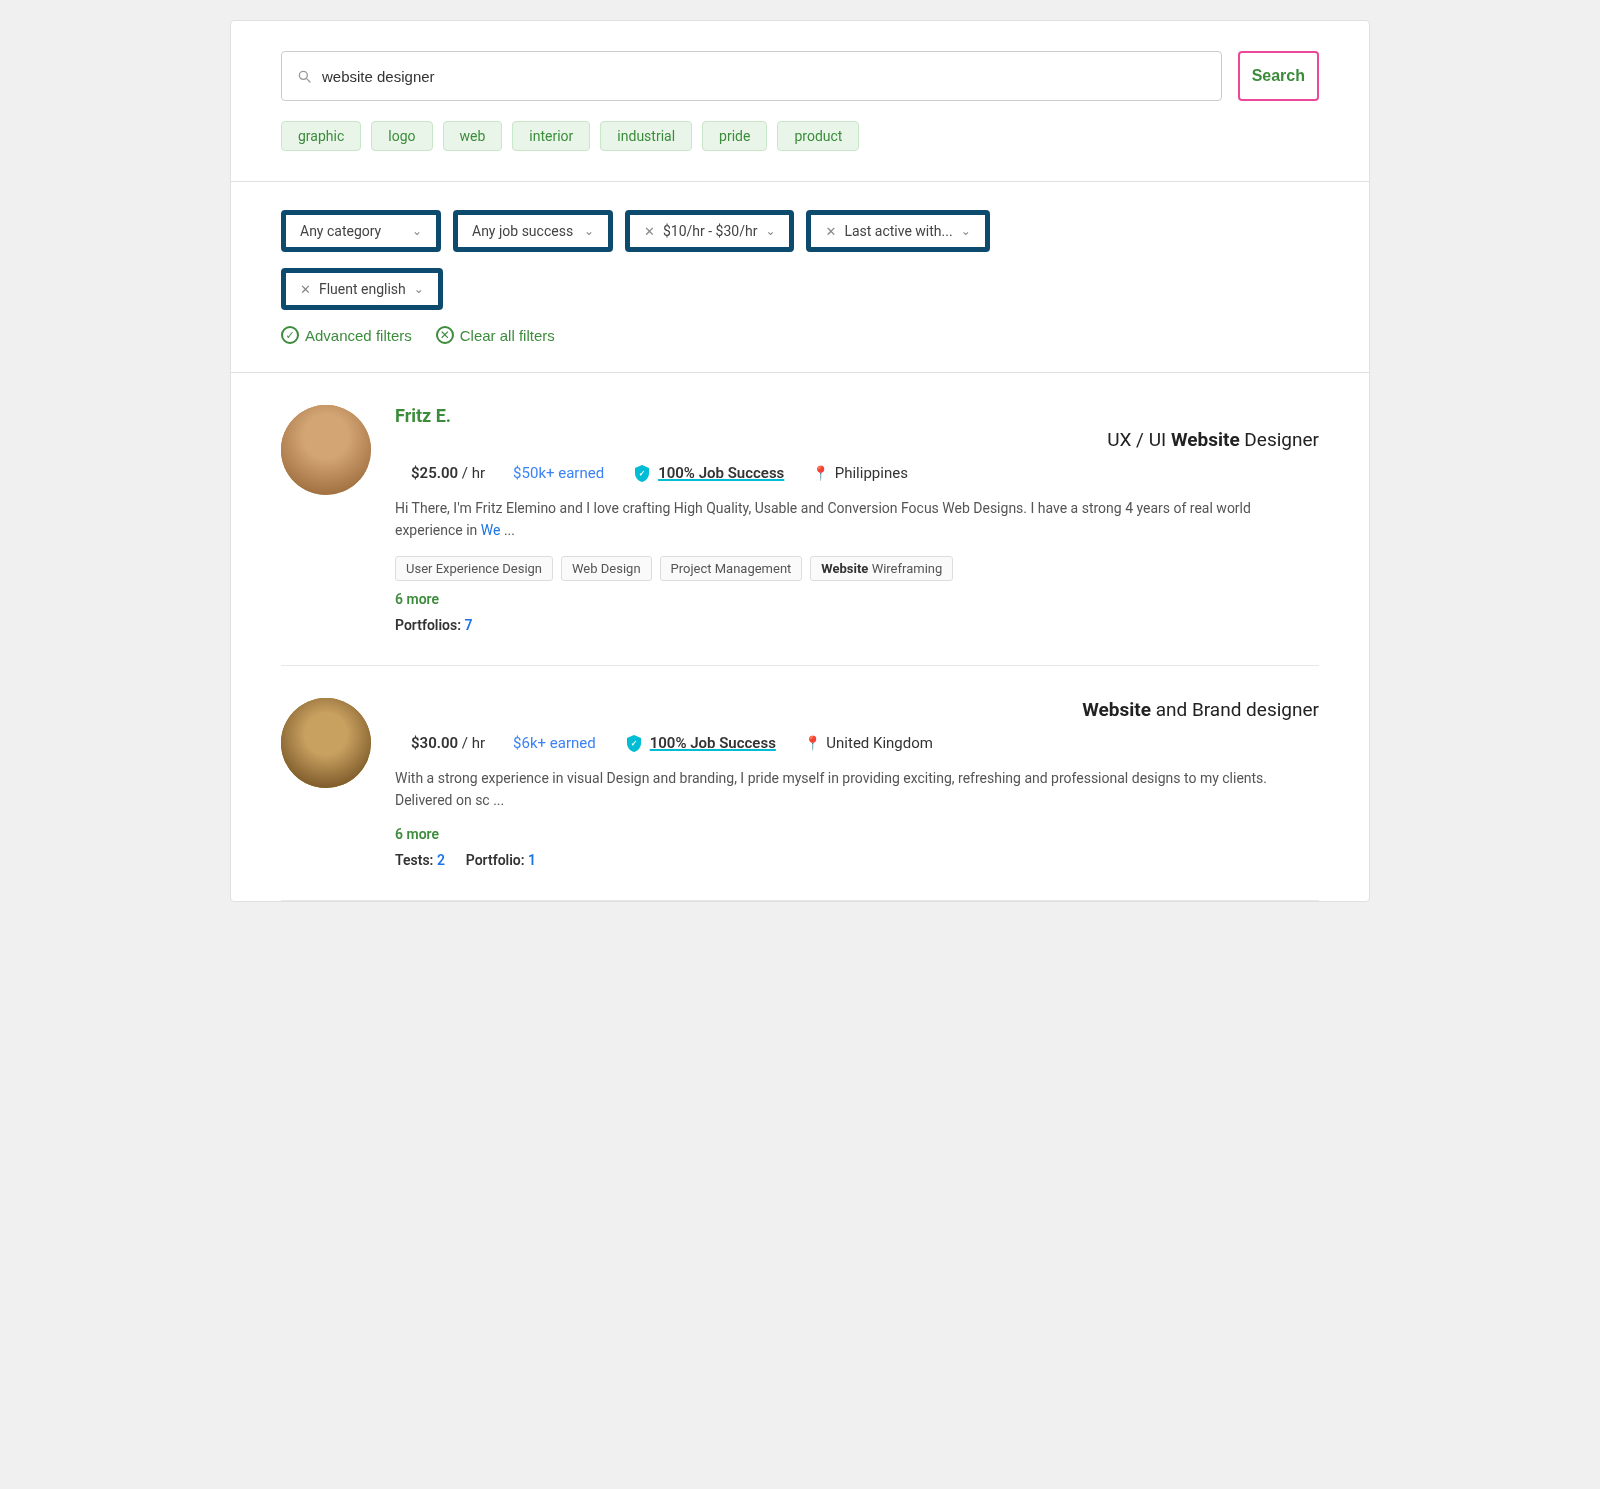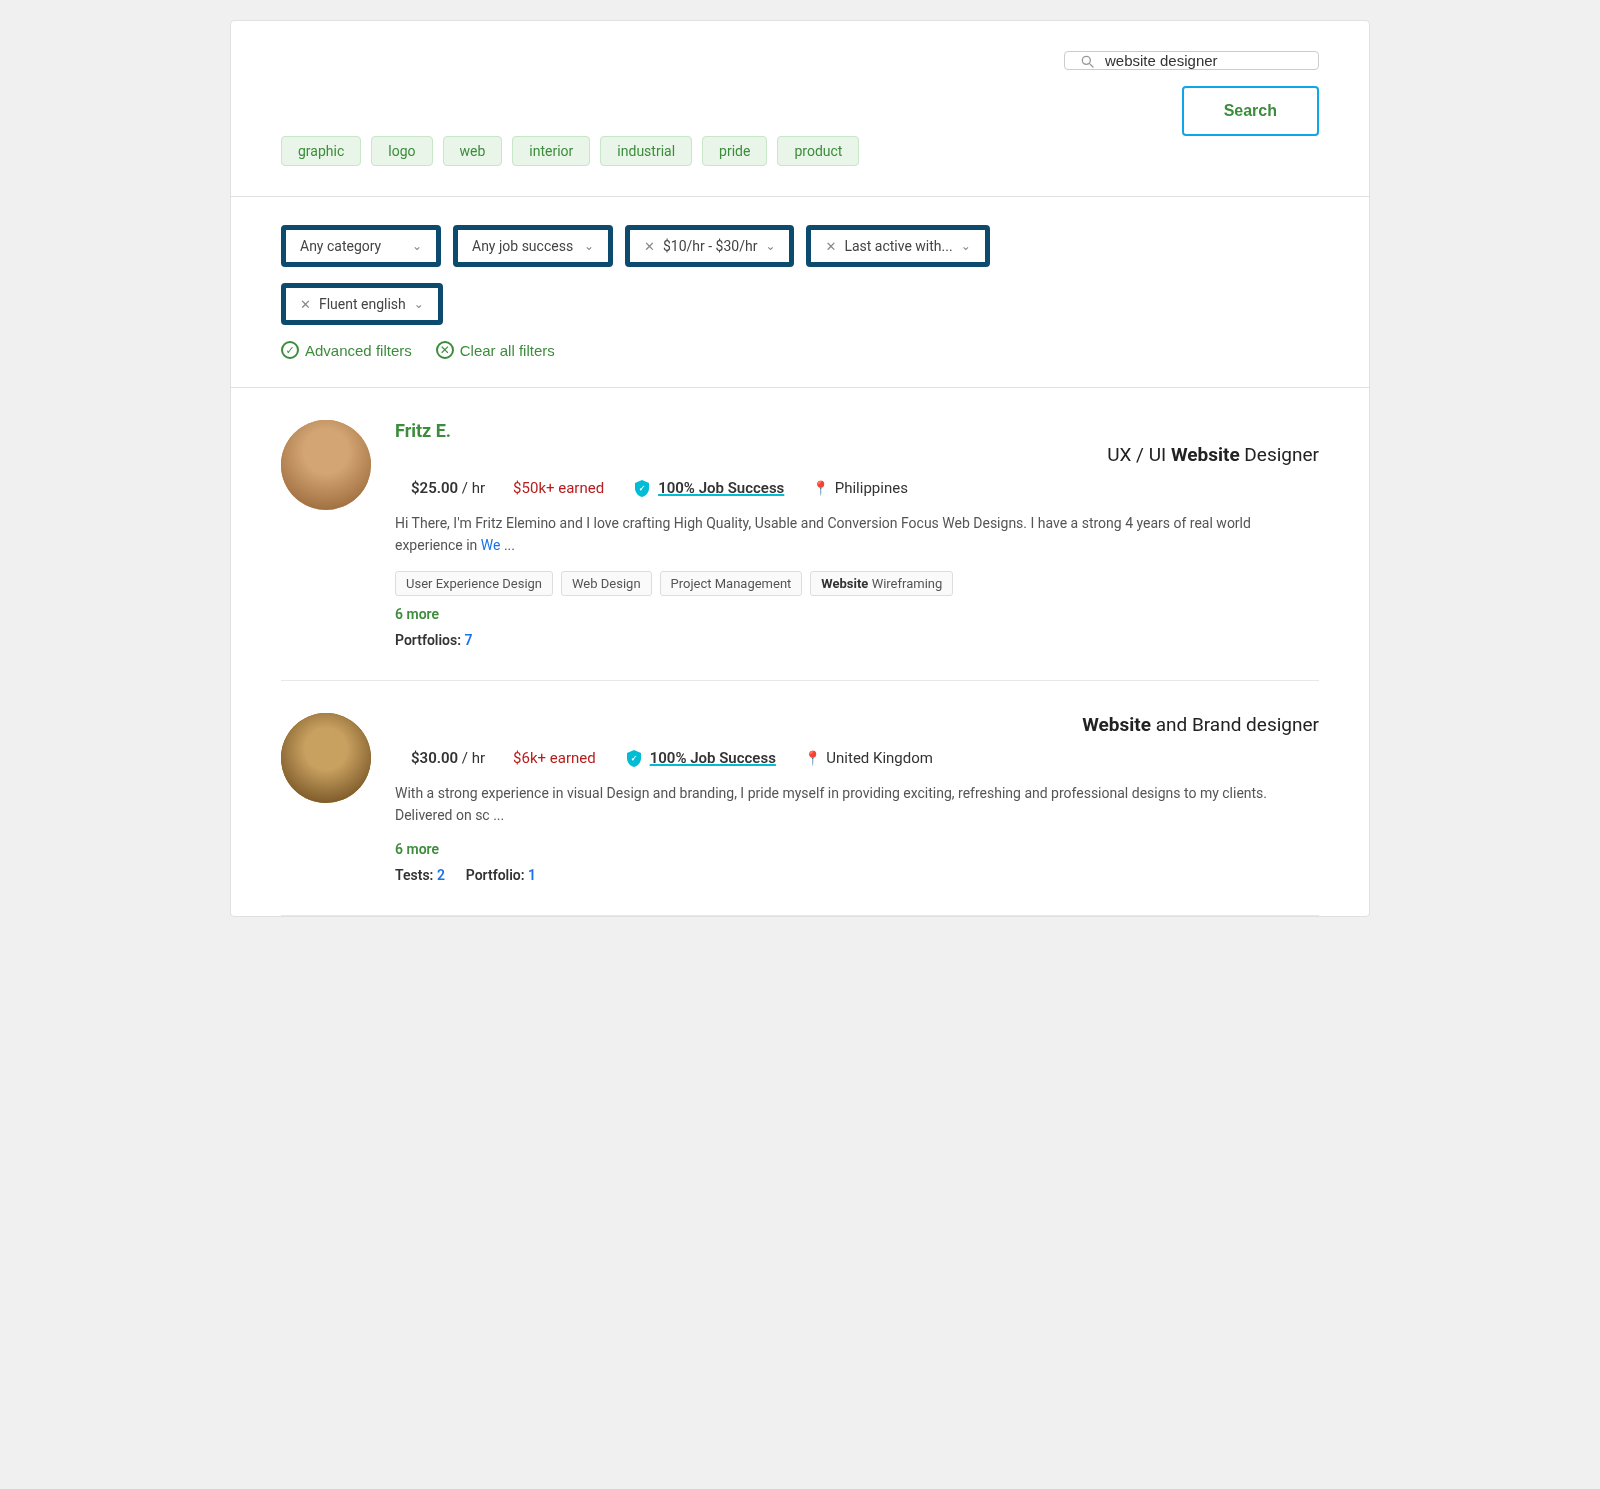--- a/index.html
+++ b/index.html
@@ -17,23 +17,23 @@
       border: 1px solid #e0e0e0;
     }
 
     
     .search-section {
       padding: 30px 50px 30px 50px;
       border-bottom: 1px solid #e0e0e0;
     }
     .search-row {
       display: flex;
-      align-items: flex-end;
+      align-items: flex-start;
       gap: 16px;
-      flex-direction: column;
+      margin-bottom: 20px;
     }
     .search-input-wrapper {
       flex: 1;
       display: flex;
       align-items: center;
       border: 1px solid #ccc;
       border-radius: 4px;
       padding: 0 14px;
       height: 50px;
     }
@@ -46,26 +46,26 @@
     }
     .search-input {
       border: none;
       outline: none;
       font-size: 15px;
       color: #333;
       width: 100%;
       background: transparent;
     }
     .search-button {
-      border: 2px solid #0ea5e9;
+      border: 2px solid #ec4899;
       background: #fff;
       color: #3c8c3c;
       font-size: 16px;
       font-weight: 600;
-      padding: 0 40px;
+      padding: 0 12px;
       height: 50px;
       border-radius: 4px;
       cursor: pointer;
       white-space: nowrap;
     }
 
     .tags-row {
       display: flex;
       flex-wrap: wrap;
       gap: 10px;
@@ -211,21 +211,21 @@
       flex-wrap: wrap;
       margin-left: 16px;
     }
     .rate {
       font-size: 15px;
       color: #333;
     }
     .rate strong { font-weight: 600; }
     .earned {
       font-size: 15px;
-      color: #b91c1c;
+      color: #3b82f6;
       text-align: center;
     }
     .job-success {
       display: flex;
       align-items: center;
       gap: 6px;
       font-size: 15px;
       font-weight: 600;
       color: #333;
     }

